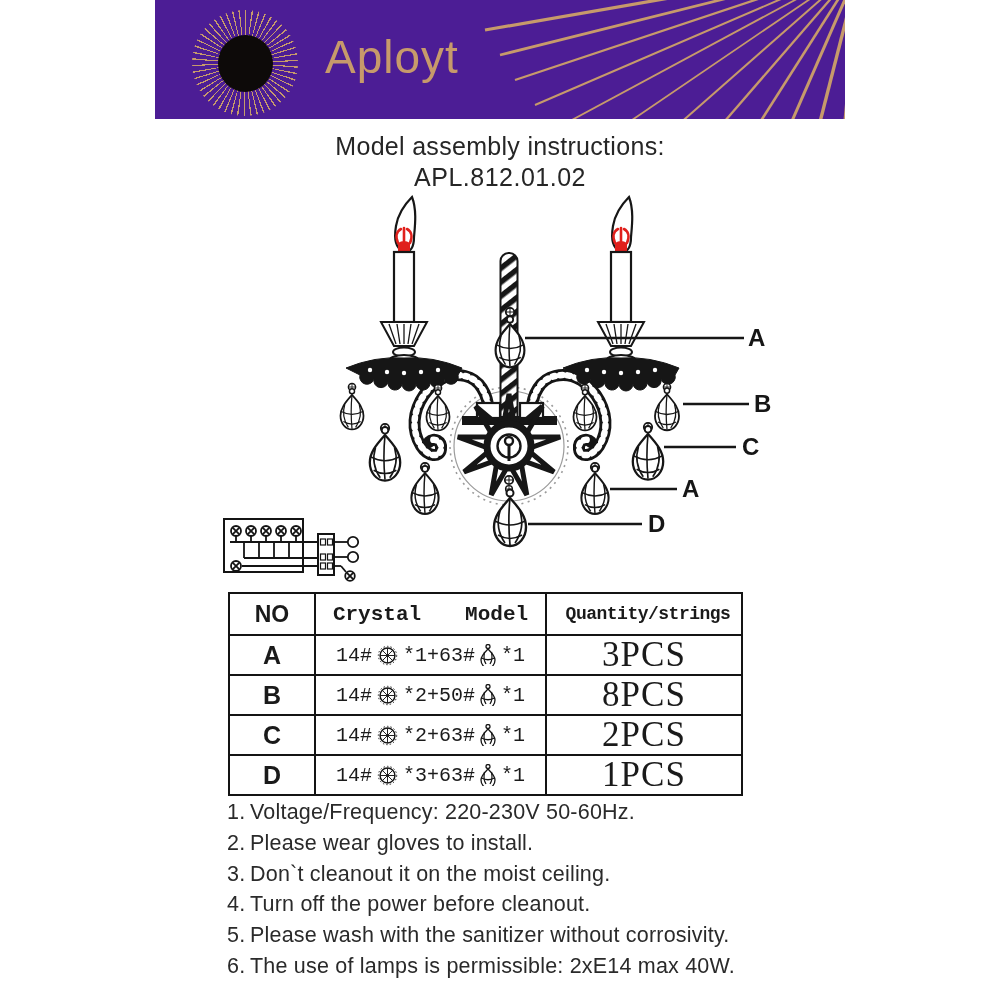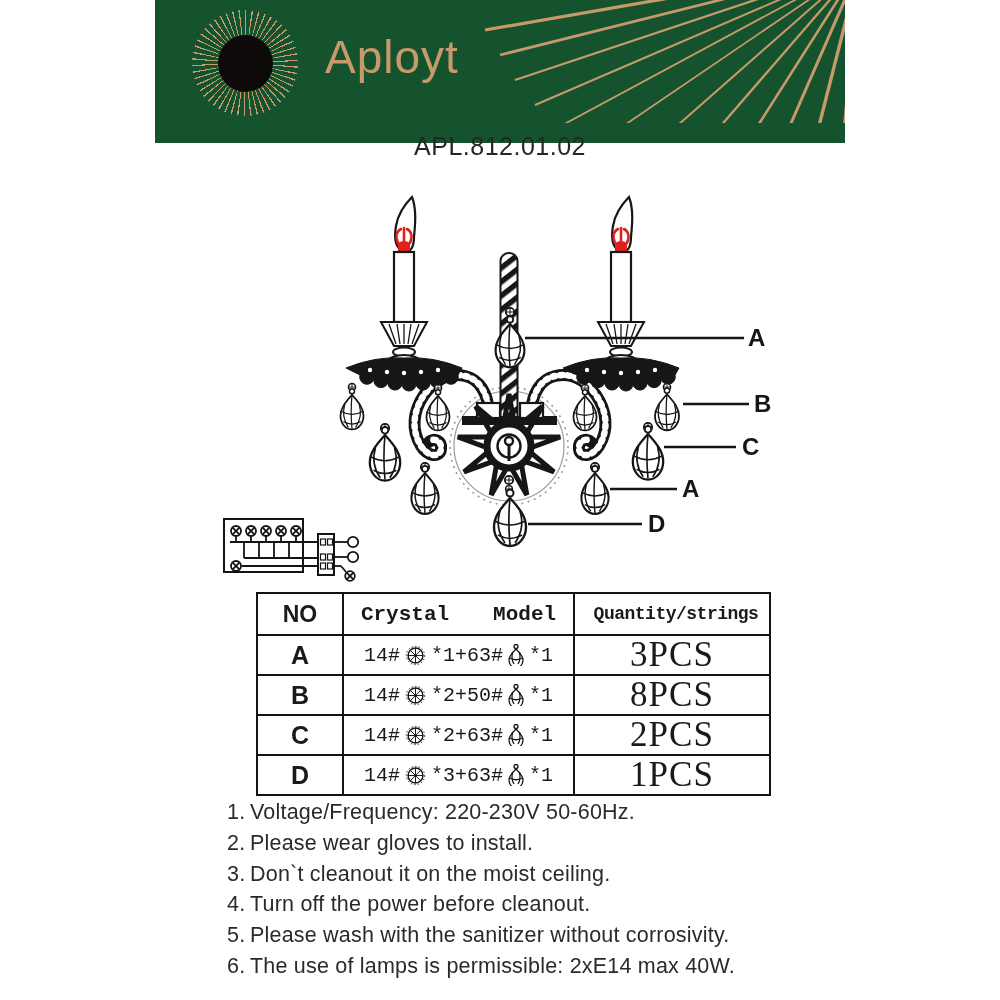--- a/index.html
+++ b/index.html
@@ -1,38 +1,38 @@
 <!DOCTYPE html>
 <html><head>
 <meta charset="utf-8">
 <style>
   html,body{margin:0;padding:0;background:#fff;}
   .page{position:relative;width:1000px;height:1000px;background:#ffffff;overflow:hidden;
         font-family:"Liberation Sans",sans-serif;color:#1a1a1a;}
 
   
-  .banner{position:absolute;left:155px;top:0;width:690px;height:143px;background:#14532d;overflow:hidden;}
+  .banner{position:absolute;left:155px;top:0;width:690px;height:119px;background:#4c1d95;overflow:hidden;}
   .sunburst{position:absolute;left:37px;top:10px;width:106px;height:106px;border-radius:50%;
             background:repeating-conic-gradient(#c79a6b 0deg 1.6deg, transparent 1.6deg 7.2deg);}
   .sunburst-hole{position:absolute;left:63px;top:35px;width:55px;height:57px;border-radius:50%;background:#0d0a09;}
   .brand{position:absolute;left:170px;top:30px;font-size:46px;letter-spacing:1px;color:#c79a6b;
          font-family:"Liberation Sans",sans-serif;}
   .rays{position:absolute;right:0;top:0;}
 
   
   .title{position:absolute;left:0;top:131px;width:100%;text-align:center;color:#262626;}
   .title .l1{font-size:25px;line-height:31px;letter-spacing:.3px;}
   .title .l2{font-size:25px;line-height:31px;letter-spacing:.5px;}
 
   
   .diagram{position:absolute;left:190px;top:192px;}
 
   
   .parts-table{position:absolute;left:228px;top:592px;border:2.6px solid #141414;
-               display:grid;grid-template-columns:86px 231px 194px;background:#fff;margin-left:28px;}
+               display:grid;grid-template-columns:86px 231px 194px;background:#fff;}
   .cell{border-right:2.2px solid #141414;border-bottom:2.2px solid #141414;
         display:flex;align-items:center;justify-content:center;height:38px;}
   .cell.th{height:40px;}
   .cell:nth-child(3n){border-right:none;}
   .cell:nth-last-child(-n+3){border-bottom:none;}
   .no-h{font-weight:700;font-size:23px;}
   .letter{font-size:25px;font-weight:600;}
   .crys-h{font-family:"Liberation Mono",monospace;font-size:21px;font-weight:600;gap:44px;justify-content:center;}
   .qty-h{font-family:"Liberation Mono",monospace;font-size:18px;font-weight:600;letter-spacing:-0.5px;padding-left:8px;}
   .crys{font-family:"Liberation Mono",monospace;font-size:20px;gap:5px;}
@@ -66,20 +66,21 @@
         <line x1="415" y1="-35" x2="215" y2="196" stroke-width="2.3"></line>
         <line x1="415" y1="-35" x2="258" y2="212" stroke-width="2.6"></line>
         <line x1="415" y1="-35" x2="303" y2="222" stroke-width="3.0"></line>
         <line x1="415" y1="-35" x2="348" y2="228" stroke-width="3.4"></line>
         <line x1="415" y1="-35" x2="390" y2="230" stroke-width="3.8"></line>
       </g>
     </svg>
   </div>
 
   <div class="title">
+    <div class="l1">Model assembly instructions:</div>
     <div class="l2">APL.812.01.02</div>
   </div>
 
   <svg class="diagram" width="620" height="402" viewBox="190 192 620 402">
     <defs>
       <pattern id="stripes" width="11" height="11" patternUnits="userSpaceOnUse" patternTransform="rotate(52)">
         <rect width="11" height="11" fill="#ffffff"></rect>
         <rect width="5.5" height="11" fill="#161616"></rect>
       </pattern>
 

